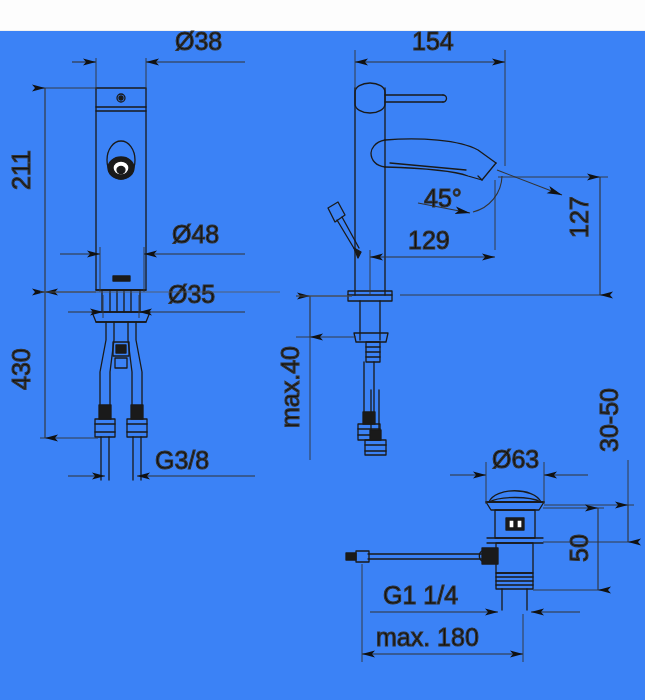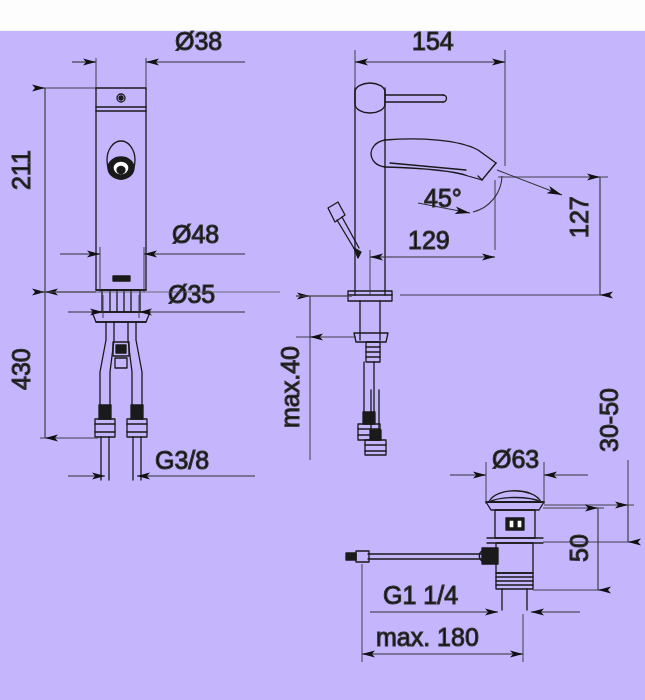--- a/index.html
+++ b/index.html
@@ -4,21 +4,21 @@
 <style>
   html, body {
     margin: 0;
     padding: 0;
     background: #ffffff;
   }
   #sheet {
     position: relative;
     width: 645px;
     height: 700px;
-    background: #c4b5fd;
+    background: #3b82f6;
     font-family: "Liberation Sans", sans-serif;
     overflow: hidden;
   }
   #topband {
     position: absolute;
     left: 0; top: 0;
     width: 645px; height: 30px;
     background: #fdfdfd;
     border-bottom: 1px solid #f1f1f1;
   }

